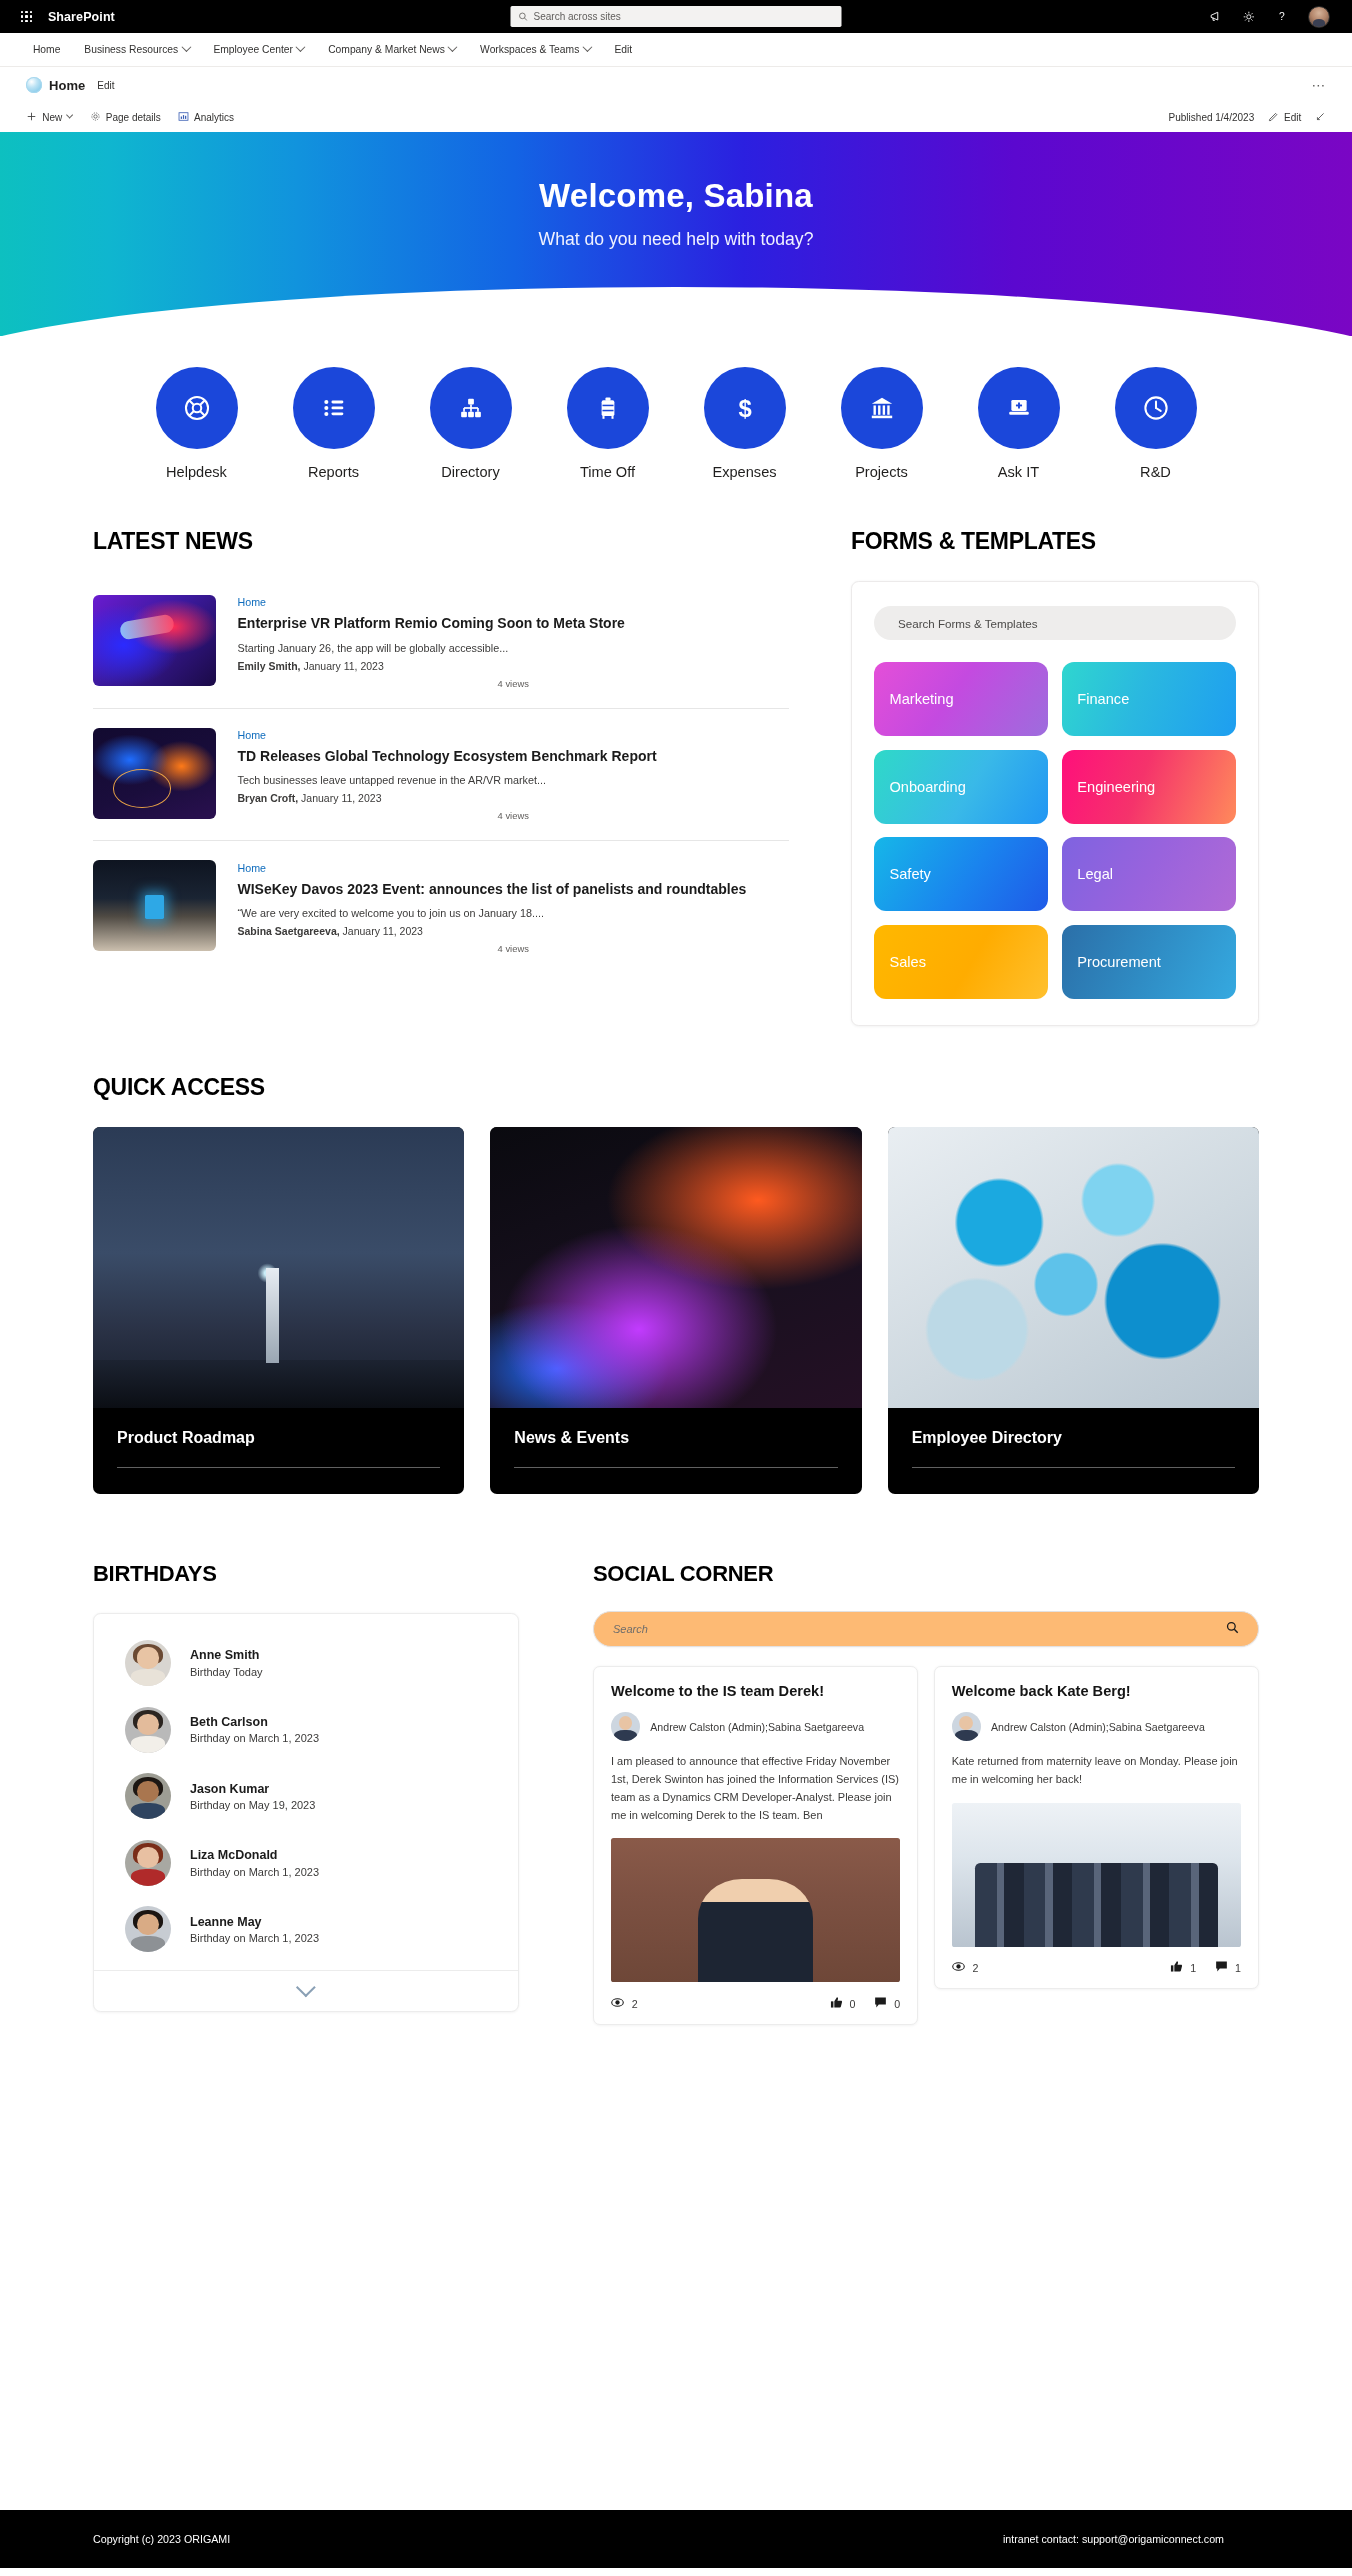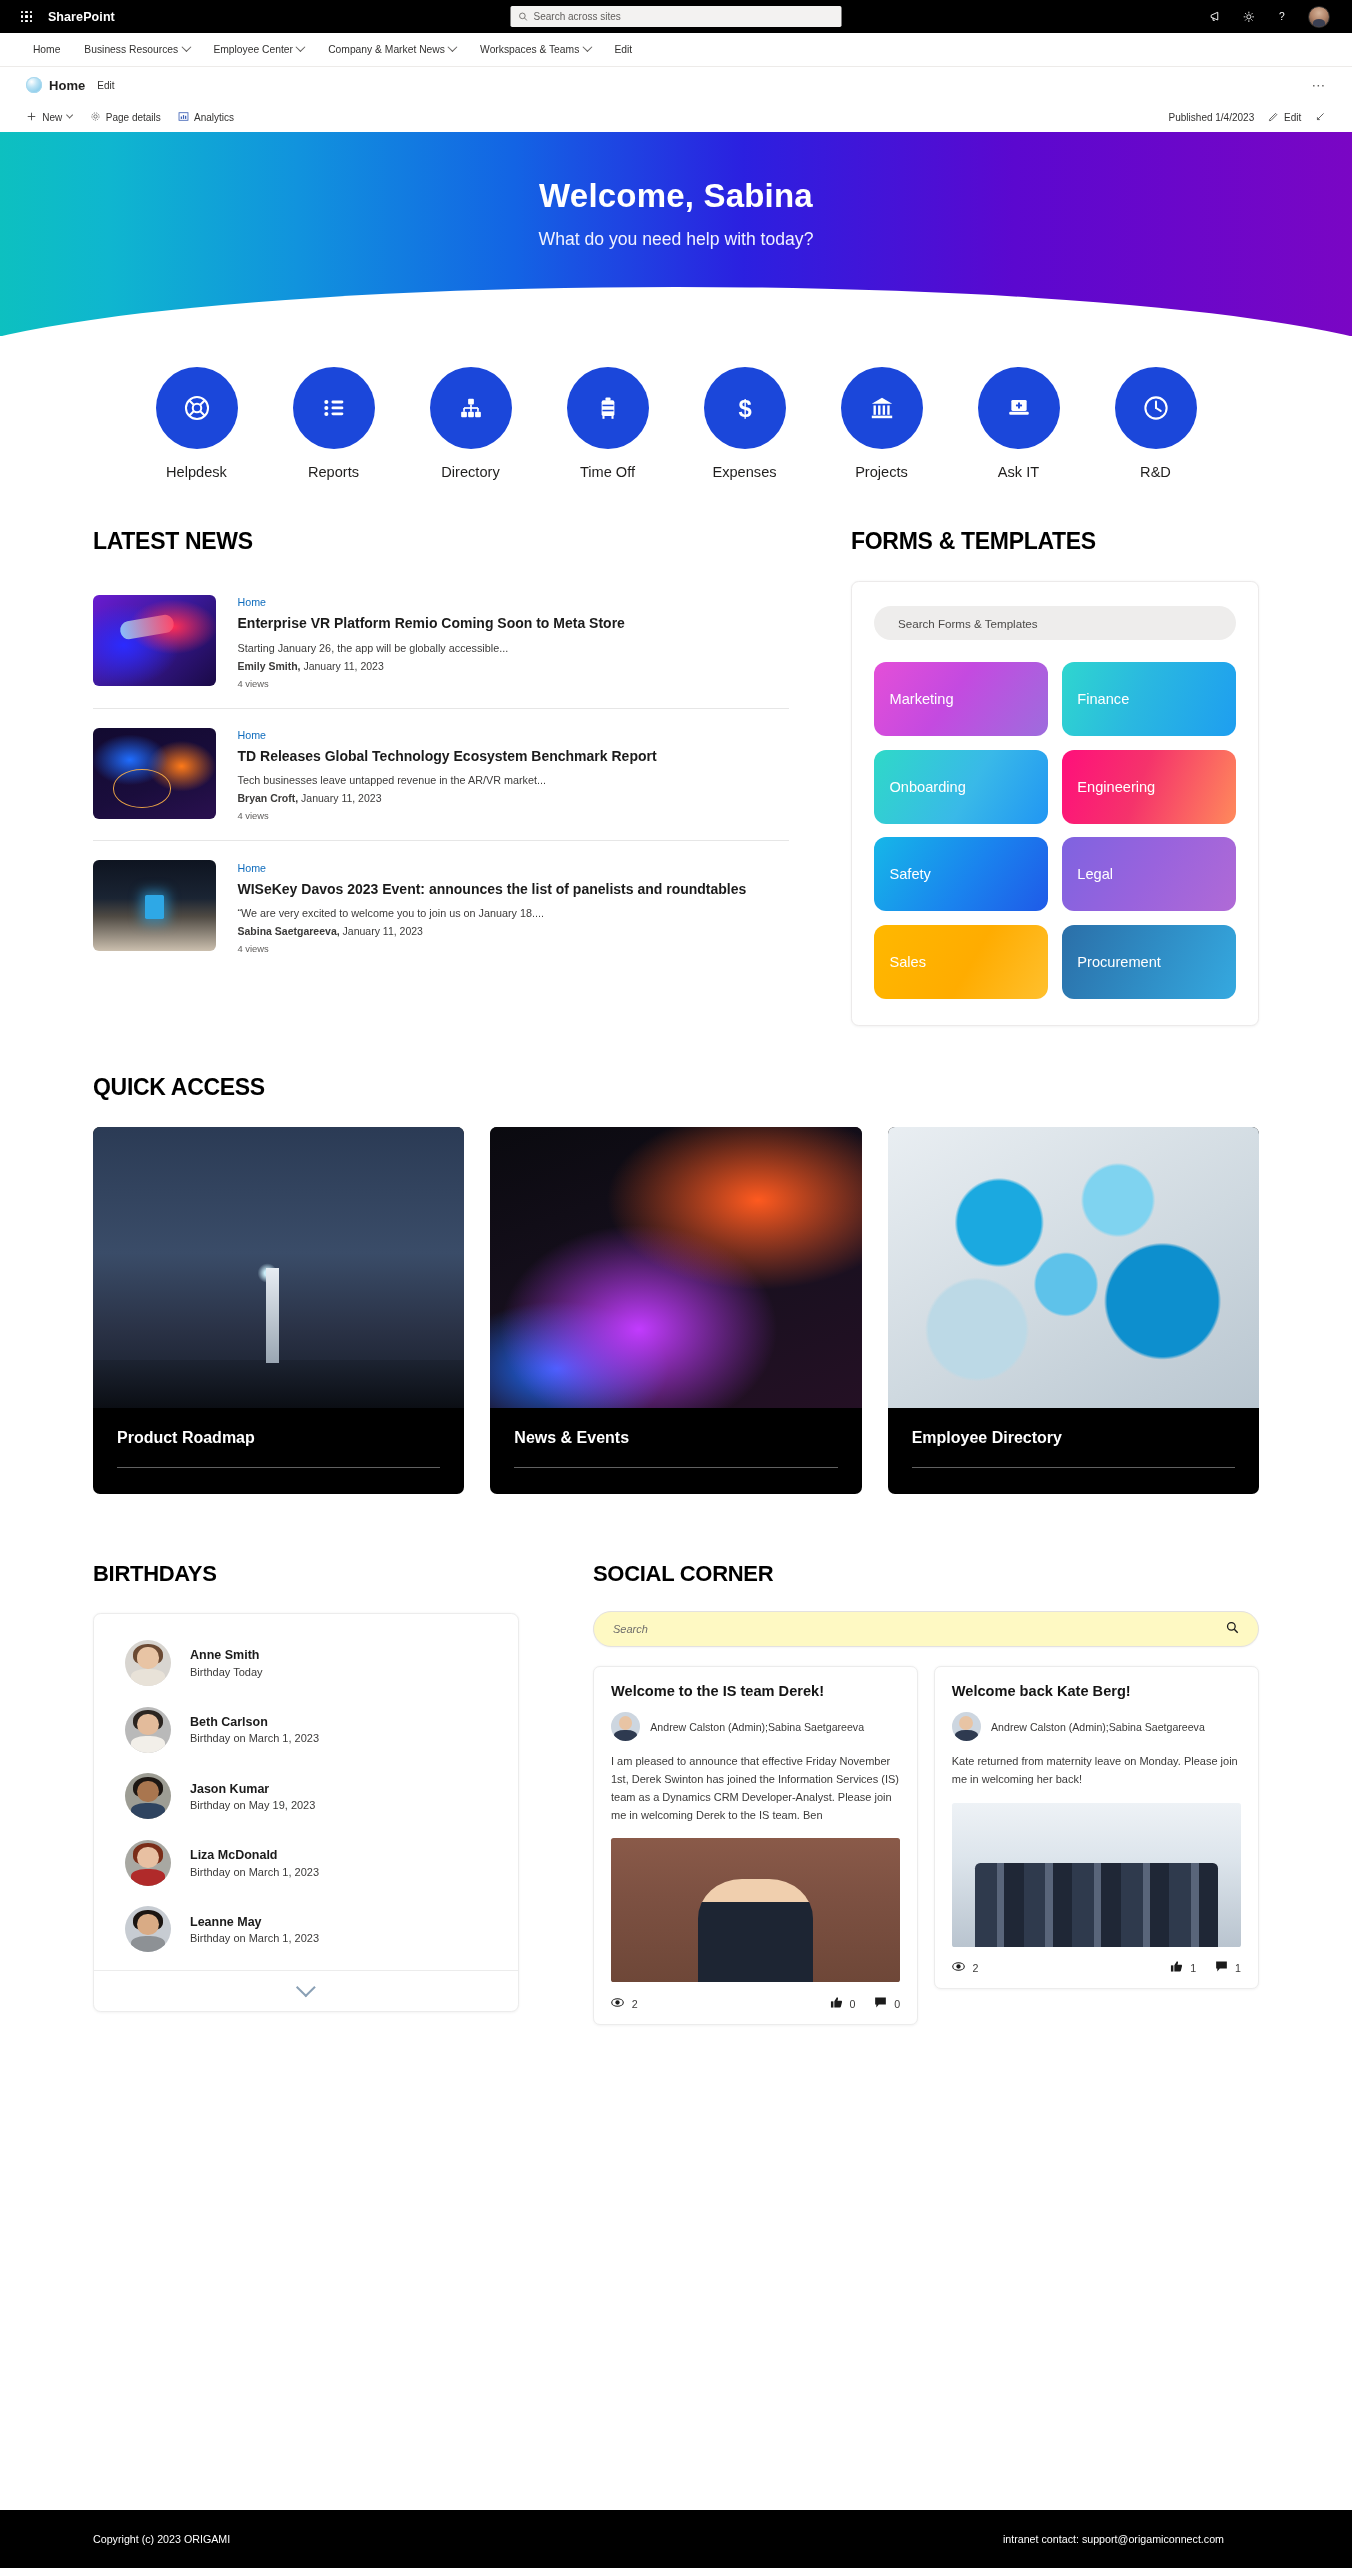--- a/index.html
+++ b/index.html
@@ -110,21 +110,21 @@
   .news-list { margin-top: 26px; }
   .news-item { display: flex; gap: 21.5px; padding: 13.7px 0 19px; }
   .news-item + .news-item { border-top: 0.9px solid #e6e6e6; padding-top: 19px; }
   .news-thumb { width: 123px; height: 91px; border-radius: 6px; flex: 0 0 123px; overflow: hidden; }
   .news-body { flex: 1; padding-top: 1.7px; }
   .news-site { font-size: 10.7px; color: #0f6cbd; margin-bottom: 6px; cursor: pointer; }
   .news-title { font-size: 14px; font-weight: 700; line-height: 1.32; color: #1b1b1b; cursor: pointer; }
   .news-desc { font-size: 10.8px; color: #3b3a39; margin-top: 8.6px; }
   .news-meta { font-size: 10.5px; color: #3b3a39; margin-top: 6px; }
   .news-meta b { font-weight: 700; }
-  .news-views { font-size: 9.4px; color: #605e5c; margin-top: 6px; }
+  .news-views { font-size: 9.4px; color: #605e5c; margin-top: 6px; text-align: center; }
 
   
   .thumb-vr { background:
       radial-gradient(ellipse 60% 50% at 65% 35%, #ff2d55 0%, rgba(255,45,85,0) 60%),
       radial-gradient(ellipse 70% 70% at 25% 55%, #2b2bff 0%, rgba(43,43,255,0) 65%),
       linear-gradient(135deg, #6a1bd0 0%, #3c1a9e 45%, #1a0a46 100%); position: relative; }
   .thumb-vr::after { content:""; position:absolute; left:22%; top:26%; width:44%; height:20%;
       background: linear-gradient(90deg,#9ad8ff,#ff4d6d); border-radius: 8.6px; transform: rotate(-10deg); opacity:.85; }
   .thumb-hands { background:
       radial-gradient(ellipse 50% 45% at 30% 35%, #1f6dff 0%, rgba(31,109,255,0) 62%),
@@ -202,21 +202,21 @@
   .bavatar { width: 46px; height: 46px; border-radius: 50%; flex: 0 0 46px; position: relative; overflow: hidden; }
   .bavatar .face { position: absolute; left: 27%; top: 16%; width: 46%; height: 46%; border-radius: 50%; }
   .bavatar .hair { position: absolute; left: 18%; top: 8%; width: 64%; height: 46%; border-radius: 50% 50% 40% 40%; }
   .bavatar .torso { position: absolute; left: 12%; bottom: 0; width: 76%; height: 36%; border-radius: 42% 42% 0 0; }
   .bname { font-size: 12.5px; font-weight: 700; color: #1b1b1b; }
   .bsub { font-size: 11px; color: #3b3a39; margin-top: 3.4px; }
   .bday-more { border-top: 0.9px solid #ececec; height: 41px; display: flex; align-items: center; justify-content: center; cursor: pointer; }
   .chev-down { width: 13.7px; height: 13.7px; border-right: 2.1px solid #8aa0b5; border-bottom: 2.1px solid #8aa0b5; transform: rotate(45deg) translate(-2.6px,-2.6px); }
 
   .soc-search {
-    margin-top: 24px; height: 36px; border: 0.9px solid #e3e1e1; border-radius: 19px; background: #fef9c3;
+    margin-top: 24px; height: 36px; border: 0.9px solid #e3e1e1; border-radius: 19px; background: #fdba74;
     display: flex; align-items: center; padding: 0 19px; box-shadow: 0 0.9px 1.7px rgba(0,0,0,.04); cursor: text;
   }
   .soc-search .ph { font-size: 11px; color: #6e6d6b; font-style: italic; }
   .soc-search .mag { margin-left: auto; }
 
   .soc-grid { display: grid; grid-template-columns: 1fr 1fr; gap: 15.5px; margin-top: 19px; align-items: start; }
   .soc-card { border: 0.9px solid #ececec; border-radius: 6.9px; background: #fff; padding: 15.5px 17px 12px; box-shadow: 0 0.9px 2.6px rgba(0,0,0,.05); }
   .soc-title { font-size: 14.6px; font-weight: 700; color: #151515; }
   .soc-author { display: flex; align-items: center; gap: 10.3px; margin-top: 13.7px; text-align: center; }
   .soc-avatar { width: 29px; height: 29px; border-radius: 50%; flex: 0 0 29px; position: relative; overflow: hidden; background: #cdd6e0; }

